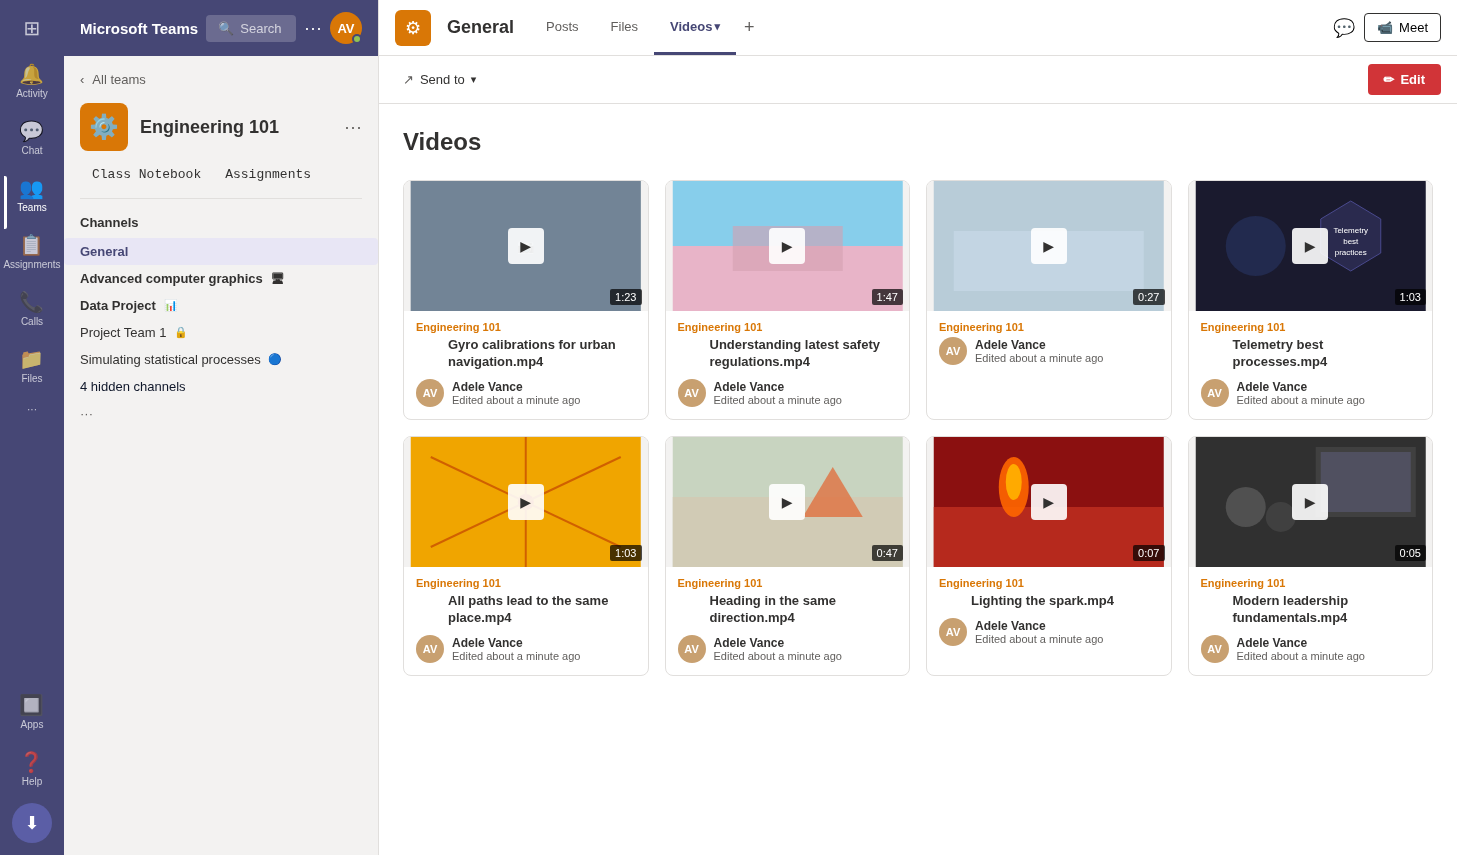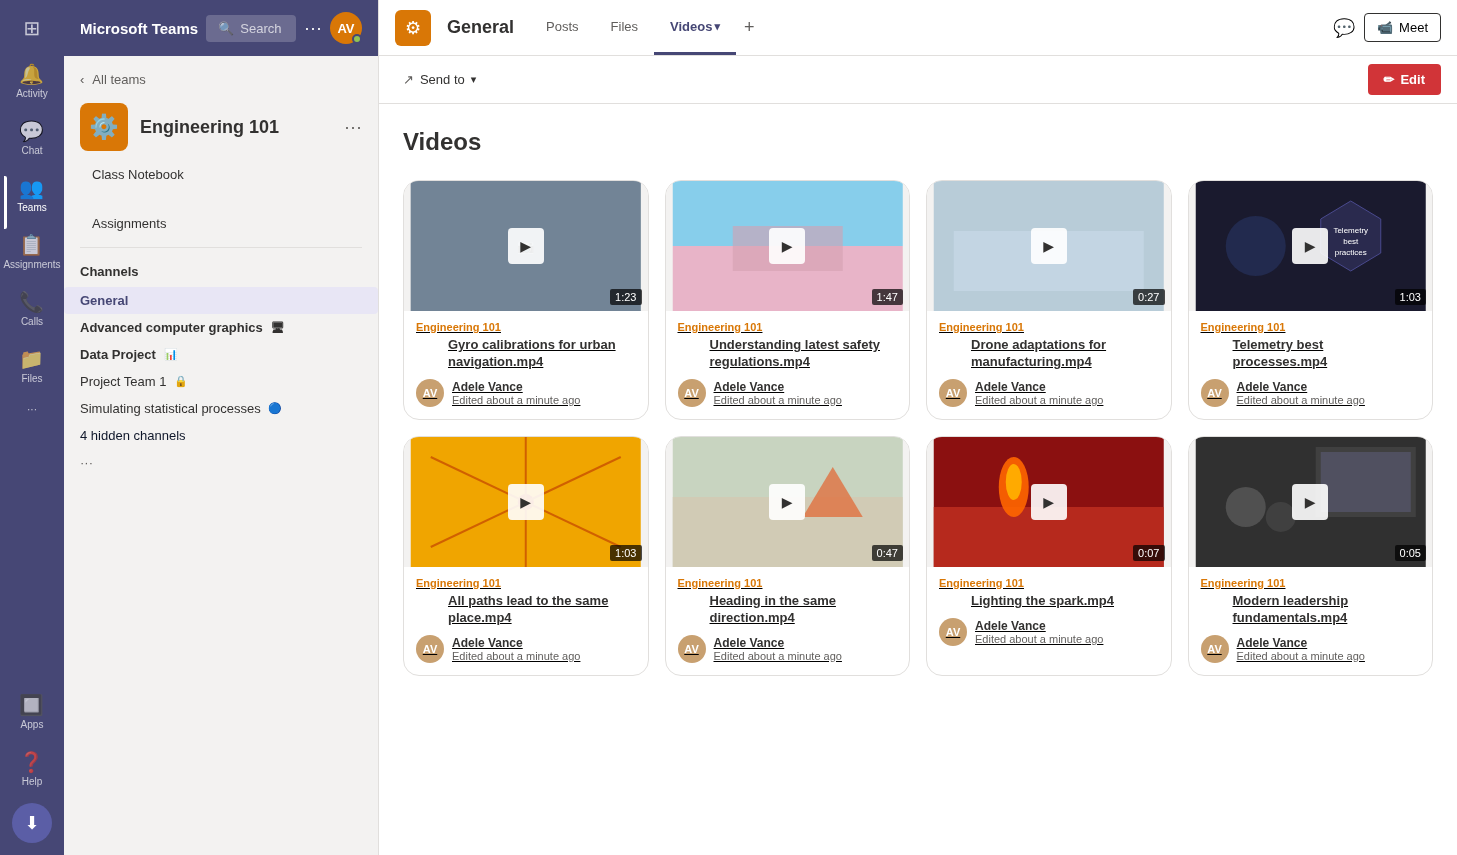--- a/index.html
+++ b/index.html
@@ -45,21 +45,21 @@
     .team-icon {
       width: 48px; height: 48px; background: #d97706; border-radius: 8px;
       display: flex; align-items: center; justify-content: center;
       font-size: 24px; color: white; flex-shrink: 0;
     }
     .team-icon-centered {
       display: flex; align-items: center; gap: 12px; padding: 8px 16px;
     }
     .team-name { font-size: 18px; font-weight: 600; color: #323130; }
     .three-dots { color: #605e5c; cursor: pointer; font-size: 18px; }
-    .sidebar-nav { padding: 0 16px; display: flex; flex-direction: column; gap: 18px; }
+    .sidebar-nav { padding: 0 16px; display: flex; flex-direction: row; gap: 0; font-family: Liberation Mono, monospace; }
     .nav-item { padding: 8px 12px; border-radius: 4px; cursor: pointer; color: #323130; font-size: 13px; }
     .divider { height: 1px; background: #e1dfdd; margin: 8px 16px; }
     .channels-header { padding: 8px 16px; font-weight: 600; font-size: 13px; color: #323130; }
     .channel-item {
       padding: 6px 16px; cursor: pointer; font-size: 13px; color: #323130;
       display: flex; align-items: center; gap: 4px; border-radius: 4px;
     }
     .channel-item.active { background: #e8e6f5; color: #464775; font-weight: 600; }
     .channel-item.bold { font-weight: 600; }
     .channel-badge { font-size: 11px; margin-left: 4px; }
@@ -119,22 +119,22 @@
       margin-left: auto; background: #d13438; color: white;
       border: none; padding: 8px 16px; border-radius: 4px; cursor: pointer;
       font-size: 13px; font-weight: 600; display: flex; align-items: center; gap: 6px;
     }
 
     
     .videos-area { flex: 1; overflow-y: auto; padding: 24px 24px; }
     .videos-title { font-size: 24px; font-weight: 600; color: #323130; margin-bottom: 24px; }
     .videos-grid { display: grid; grid-template-columns: repeat(4, 1fr); gap: 16px; }
     .video-card {
-      background: white; border-radius: 16px; overflow: hidden;
-      border: 1px solid #e1dfdd; cursor: pointer; text-decoration: underline;
+      background: white; border-radius: 8px; overflow: hidden;
+      border: 1px solid #e1dfdd; cursor: pointer;
     }
     .video-thumb {
       position: relative; width: 100%; height: 130px; overflow: hidden; background: #f3f2f1;
     }
     .thumb-overlay {
       position: absolute; bottom: 6px; right: 6px;
       background: rgba(0,0,0,0.7); color: white; font-size: 11px;
       padding: 2px 5px; border-radius: 2px;
     }
     .play-btn {
@@ -371,21 +371,20 @@
     <div class="video-thumb" style="position:relative;">
       <svg width="100%" height="100%" viewBox="0 0 230 130" xmlns="http://www.w3.org/2000/svg">
               <rect width="230" height="130" fill="#b8ccd8"></rect>
               <rect x="20" y="50" width="190" height="60" fill="#c8d8e8" opacity="0.7"></rect>
             </svg>
       <div class="play-btn">▶</div>
       <div class="thumb-overlay">0:27</div>
     </div>
     <div class="video-info">
       <div class="video-team">Engineering 101</div>
-      <div class="video-title">Drone adaptations for manufacturing.mp4</div>
       <div class="video-author">
         <div class="author-avatar" style="background:#c8a070; display:flex; align-items:center; justify-content:center; color:white; font-size:11px; font-weight:600;">AV</div>
         <div class="author-info">
           <span class="author-name">Adele Vance</span>
           <span class="author-time">Edited about a minute ago</span>
         </div>
       </div>
     </div>
   </div>
         <div class="video-card">

